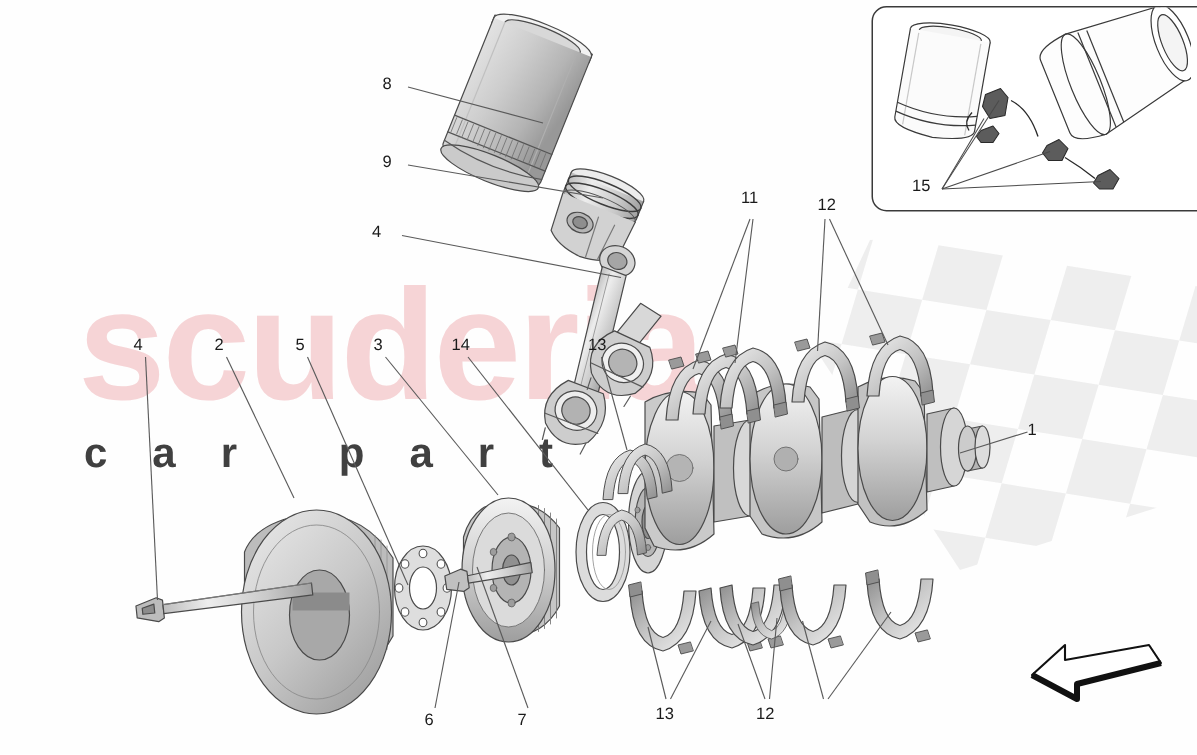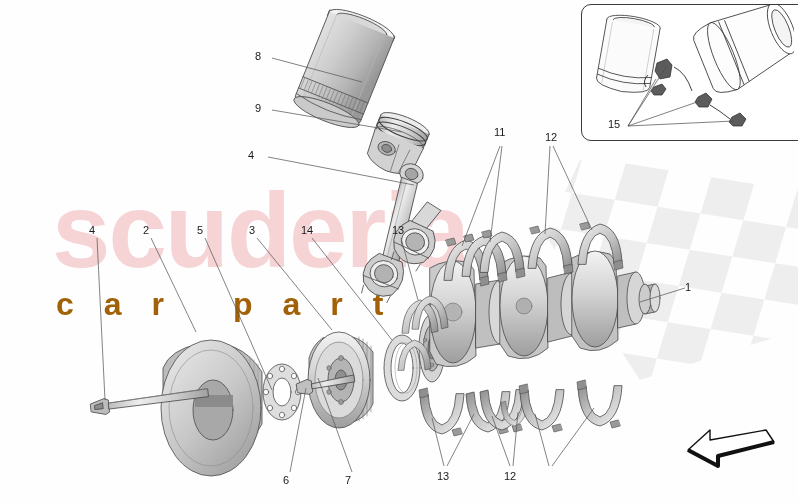--- a/index.html
+++ b/index.html
@@ -14,22 +14,22 @@
   #wm-main{
     position:absolute;left:52px;top:178px;
     font-family:"Liberation Sans",sans-serif;
     font-size:105px;font-weight:bold;letter-spacing:-2px;
     color:#f6d4d6;line-height:1;white-space:nowrap;
     user-select:none;pointer-events:none;
   }
   #wm-sub{
     position:absolute;left:56px;top:288px;
     font-family:"Liberation Sans",sans-serif;
-    font-size:32px;font-weight:bold;letter-spacing:30px;
-    color:#a16207;line-height:1;white-space:nowrap;
+    font-size:28px;font-weight:bold;letter-spacing:30px;
+    color:#404040;line-height:1;white-space:nowrap;
     user-select:none;pointer-events:none;
   }
   .lbl{
     position:absolute;
     font-family:"Liberation Sans",sans-serif;
     font-size:11px;color:#1a1a1a;
     white-space:nowrap;user-select:none;
   }
   .inset{
     position:absolute;left:581px;top:4px;width:235px;height:137px;

